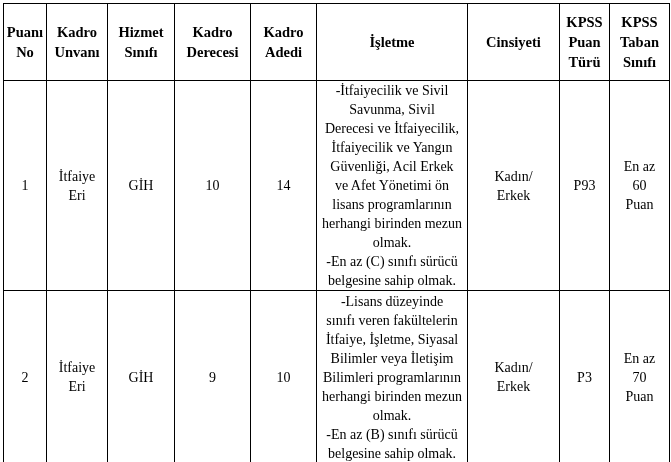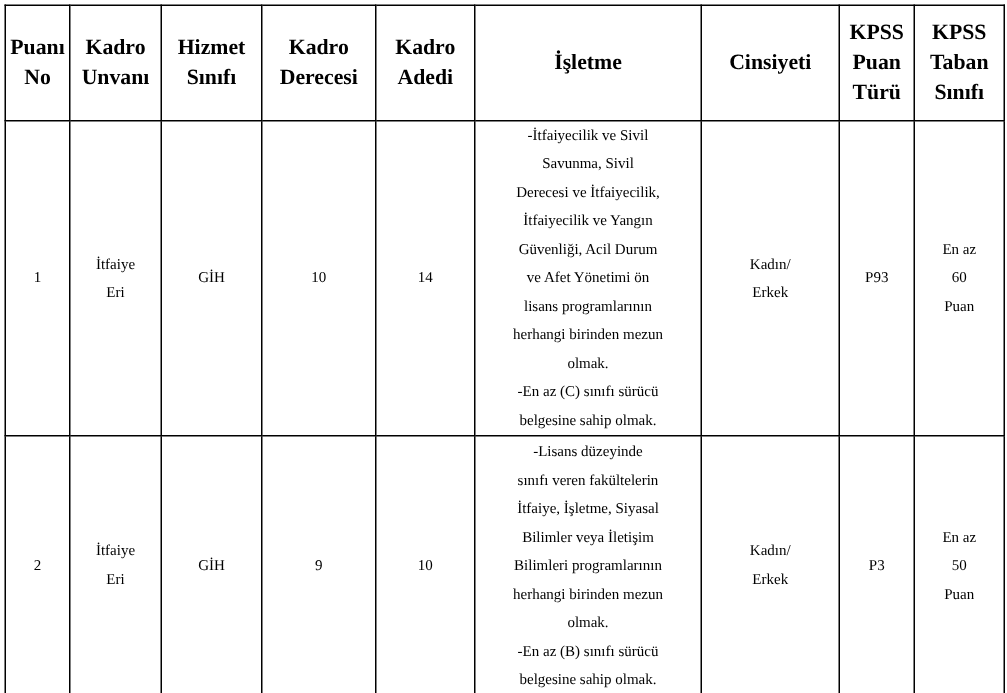--- a/index.html
+++ b/index.html
@@ -21,21 +21,21 @@
       top: 3px;
       border-collapse: collapse;
       table-layout: fixed;
       width: 666px;
     }
     table.grid td, table.grid th {
       border: 1.5px solid #000000;
       padding: 0;
       vertical-align: middle;
       text-align: center;
-      font-size: 10px;
+      font-size: 14px;
       line-height: 19px;
     }
     table.grid th {
       font-weight: bold;
       font-size: 14.5px;
       line-height: 20px;
     }
     tr.head-row { height: 77px; }
     tr.row1 { height: 205px; }
     tr.row2 { height: 173px; }
@@ -109,21 +109,21 @@
       <span class="line">Eri</span>
     </td>
     <td>GİH</td>
     <td>10</td>
     <td>14</td>
     <td class="nitelik">
       <span class="line">-İtfaiyecilik ve Sivil</span>
       <span class="line">Savunma, Sivil</span>
       <span class="line">Derecesi ve İtfaiyecilik,</span>
       <span class="line">İtfaiyecilik ve Yangın</span>
-      <span class="line">Güvenliği, Acil Durum</span>
+      <span class="line">Güvenliği, Acil Erkek</span>
       <span class="line">ve Afet Yönetimi ön</span>
       <span class="line">lisans programlarının</span>
       <span class="line">herhangi birinden mezun</span>
       <span class="line">olmak.</span>
       <span class="line">-En az (C) sınıfı sürücü</span>
       <span class="line">belgesine sahip olmak.</span>
     </td>
     <td>
       <span class="line">Kadın/</span>
       <span class="line">Erkek</span>
@@ -156,18 +156,18 @@
       <span class="line">-En az (B) sınıfı sürücü</span>
       <span class="line">belgesine sahip olmak.</span>
     </td>
     <td>
       <span class="line">Kadın/</span>
       <span class="line">Erkek</span>
     </td>
     <td>P3</td>
     <td>
       <span class="line">En az</span>
-      <span class="line">50</span>
+      <span class="line">70</span>
       <span class="line">Puan</span>
     </td>
   </tr>
 </tbody>
   </table>
 
 </body></html>

